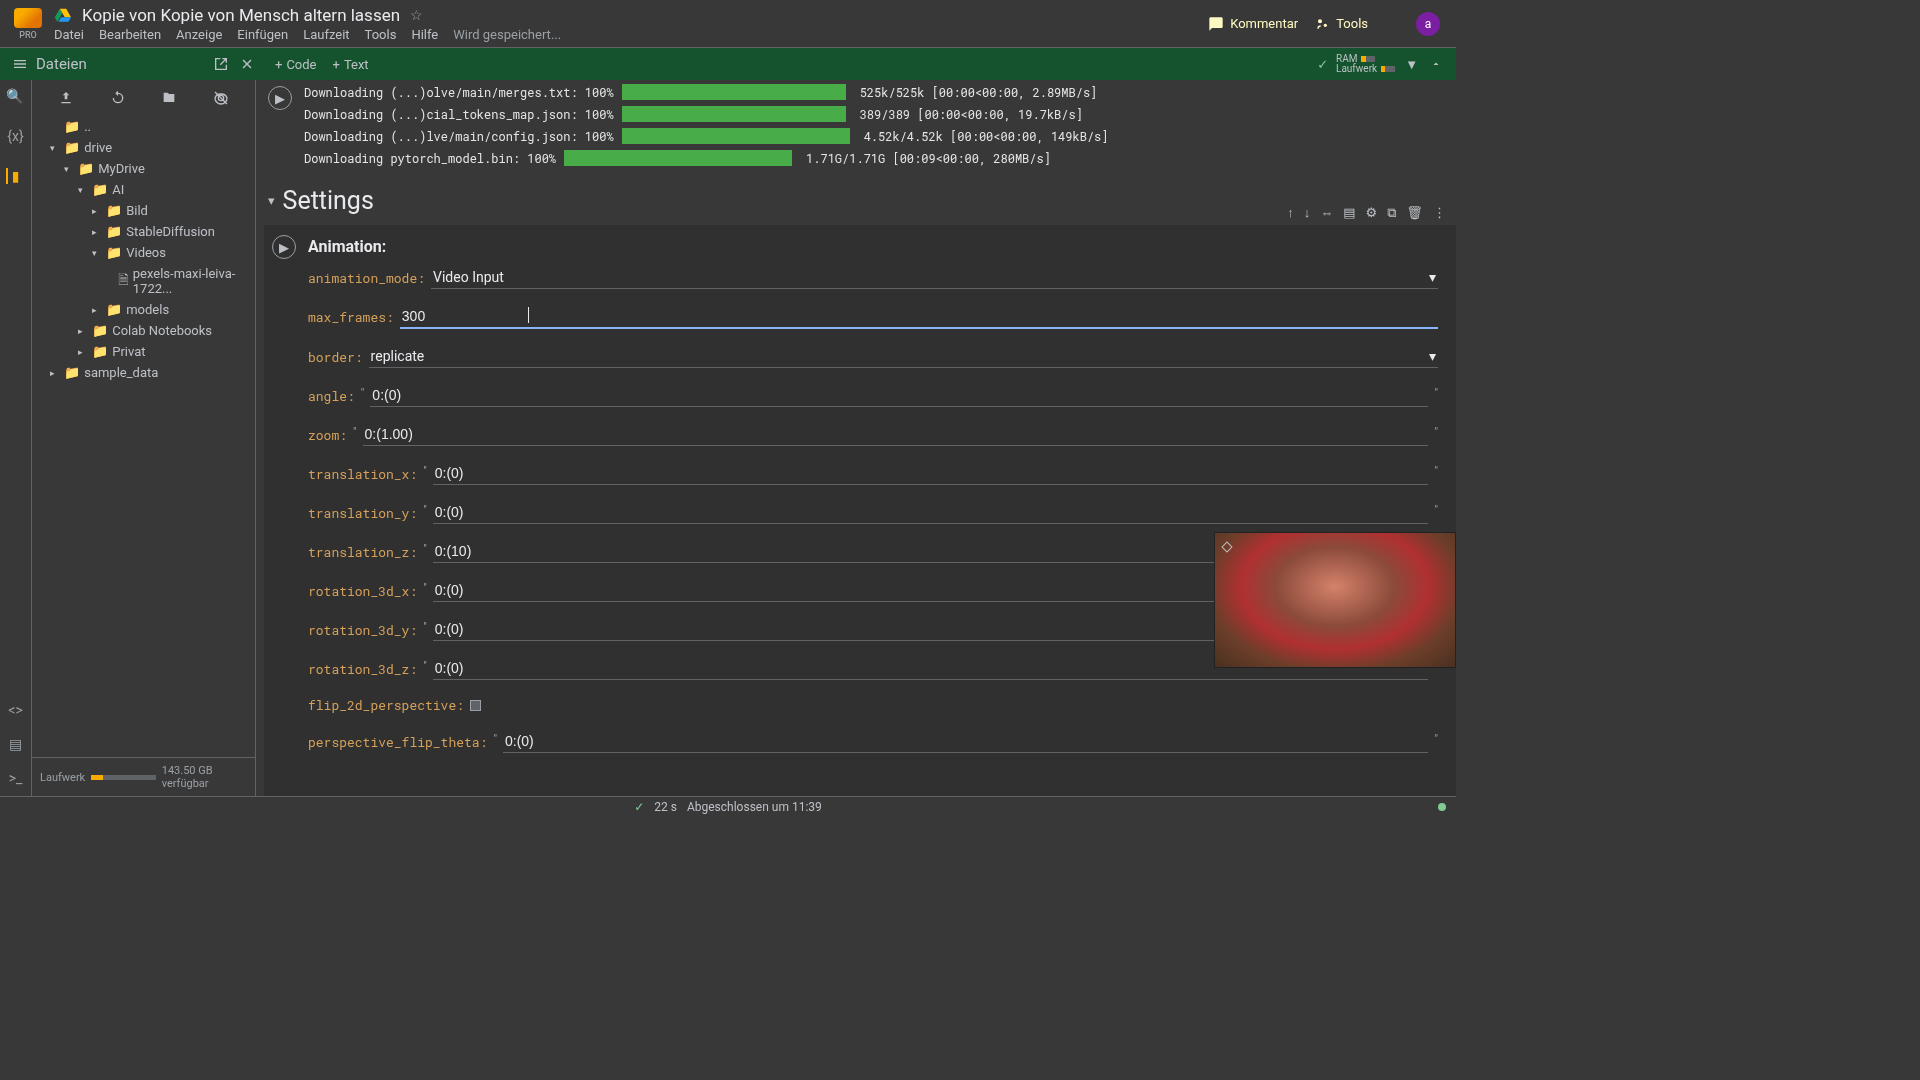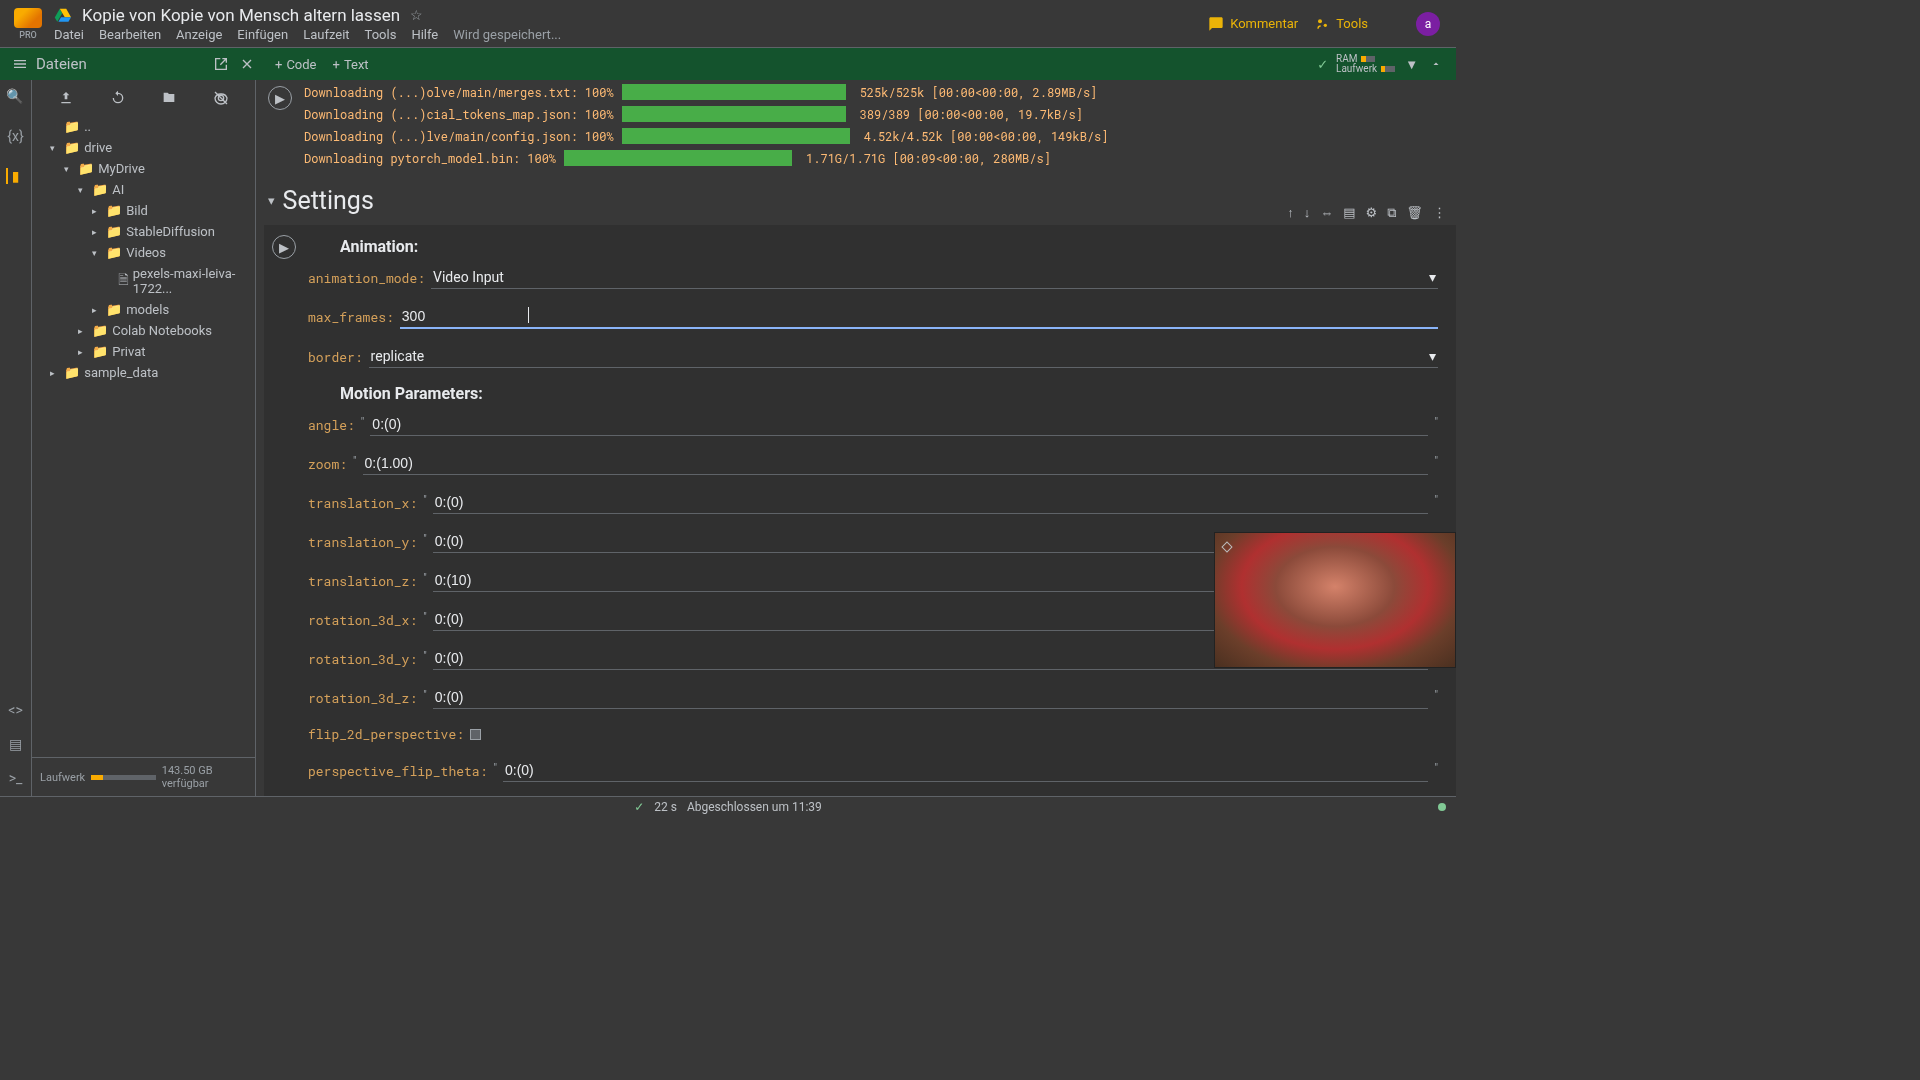--- a/index.html
+++ b/index.html
@@ -12,21 +12,21 @@
 .pro-badge { font-size: 9px; color: #9aa0a6; margin-top: 2px; font-weight: 500; }
 .doc-title-area { margin-left: 12px; display: flex; flex-direction: column; gap: 2px; flex: 1; }
 .title-row { display: flex; align-items: center; gap: 10px; }
 .drive-icon { width: 18px; height: 18px; }
 .doc-title { font-size: 17px; color: #e8eaed; }
 .star-icon { color: #9aa0a6; font-size: 14px; cursor: pointer; }
 .menu-row { display: flex; gap: 15px; font-size: 13px; color: #bdc1c6; }
 .menu-item { cursor: pointer; }
 .menu-save { color: #9aa0a6; }
 .header-right { display: flex; align-items: center; gap: 16px; }
-.header-action { display: flex; align-items: center; gap: 6px; cursor: pointer; color: #eab308; }
+.header-action { display: flex; align-items: center; gap: 6px; cursor: pointer; color: #fef9c3; }
 .gear-btn { color: #bdc1c6; cursor: pointer; }
 .avatar { width: 24px; height: 24px; border-radius: 50%; background: #7b1fa2; display: flex; align-items: center; justify-content: center; font-size: 12px; color: #fff; margin-right: 8px; }
 
 .toolbar { height: 32px; background: #14532d; display: flex; align-items: center; padding: 0 12px; color: #bdc1c6; }
 .sidebar-header { display: flex; align-items: center; gap: 8px; width: 243px; }
 .menu-icon { cursor: pointer; }
 .panel-title { font-size: 15px; flex: 1; }
 .view-icons { display: flex; gap: 10px; }
 .toolbar-center { display: flex; gap: 16px; margin-left: 20px; }
 .tb-btn { display: flex; align-items: center; gap: 4px; cursor: pointer; font-size: 13px; }
@@ -55,33 +55,33 @@
 .file-footer { padding: 6px 8px; font-size: 11px; color: #9aa0a6; display: flex; align-items: center; gap: 6px; border-top: 1px solid #5f6368; }
 .disk-bar { width: 76px; height: 5px; background: #5f6368; }
 .disk-bar::after { content: ''; display: block; height: 100%; width: 18%; background: #f9ab00; }
 
 .content { flex: 1; overflow-y: auto; background: #383838; position: relative; }
 .cell { display: flex; }
 .run-col { width: 48px; display: flex; justify-content: center; padding-top: 6px; }
 .run-btn { width: 24px; height: 24px; border-radius: 50%; border: 1px solid #9aa0a6; display: flex; align-items: center; justify-content: center; cursor: pointer; color: #bdc1c6; }
 .run-btn.done { background: #383838; }
 .cell-body { flex: 1; padding-right: 20px; }
-.download-row { display: flex; align-items: center; gap: 8px; font-size: 12px; color: #fdba74; font-family: 'Roboto Mono', monospace; margin-bottom: 6px; }
+.download-row { display: flex; align-items: center; gap: 8px; font-size: 12px; color: #e5e5e5; font-family: 'Roboto Mono', monospace; margin-bottom: 6px; }
 .dl-label { min-width: 192px; }
 .progress-bar { height: 16px; background: #48ad48; }
 .dl-stats { margin-left: 6px; text-align: center; }
 
 .settings-head { display: flex; align-items: center; gap: 8px; padding: 14px 0 10px 12px; }
 .settings-toggle { cursor: pointer; color: #bdc1c6; }
 .settings-title { font-size: 25px; color: #e8eaed; }
 
 .form-cell { background: #303030; margin-left: 8px; display: flex; }
 .form-run-col { width: 40px; display: flex; justify-content: center; padding-top: 10px; background: #303030; }
 .form-body { flex: 1; padding: 12px 18px 40px 4px; position: relative; }
-.sect-title { font-size: 16px; font-weight: 700; color: #e8eaed; margin-bottom: 10px; margin-left: 32px; }
+.sect-title { font-size: 16px; font-weight: 700; color: #e8eaed; margin-bottom: 10px; }
 .form-row { display: flex; align-items: center; gap: 6px; margin-bottom: 16px; }
 .form-label { font-family: 'Roboto Mono', monospace; font-size: 13px; color: #d4a05a; min-width: fit-content; }
 .form-input { flex: 1; background: transparent; border: none; border-bottom: 1px solid #5f6368; color: #e8eaed; font-size: 14px; padding: 3px 2px; outline: none; }
 .form-input.active { border-bottom: 2px solid #8ab4f8; }
 .form-select { flex: 1; background: transparent; border: none; border-bottom: 1px solid #5f6368; color: #e8eaed; font-size: 14px; padding: 3px 2px; outline: none; display: flex; justify-content: space-between; align-items: center; }
 .quote { color: #9aa0a6; font-size: 11px; align-self: flex-start; padding-top: 2px; }
 .checkbox { width: 11px; height: 11px; border: 1px solid #9aa0a6; background: #5f6368; }
 .cell-actions { position: absolute; top: -20px; right: 10px; display: flex; gap: 10px; color: #bdc1c6; font-size: 13px; }
 .cell-actions span { cursor: pointer; }
 
@@ -350,21 +350,20 @@
           <input class="form-input active" value="300" style="">
           <div class="text-cursor" style="left:220px;top:2px"></div>
         </div>
         <div class="form-row">
           <span class="form-label">border:</span>
           <div class="form-select">
               <span>replicate</span>
               <span>▾</span>
             </div>
         </div>
-        <div class="sect-title">Motion Parameters:</div>
         <div class="form-row">
             <span class="form-label">angle:</span>
             <span class="quote">"</span>
             <input class="form-input" value="0:(0)" style="">
             <span class="quote">"</span>
           </div>
         <div class="form-row">
             <span class="form-label">zoom:</span>
             <span class="quote">"</span>
             <input class="form-input" value="0:(1.00)" style="">

